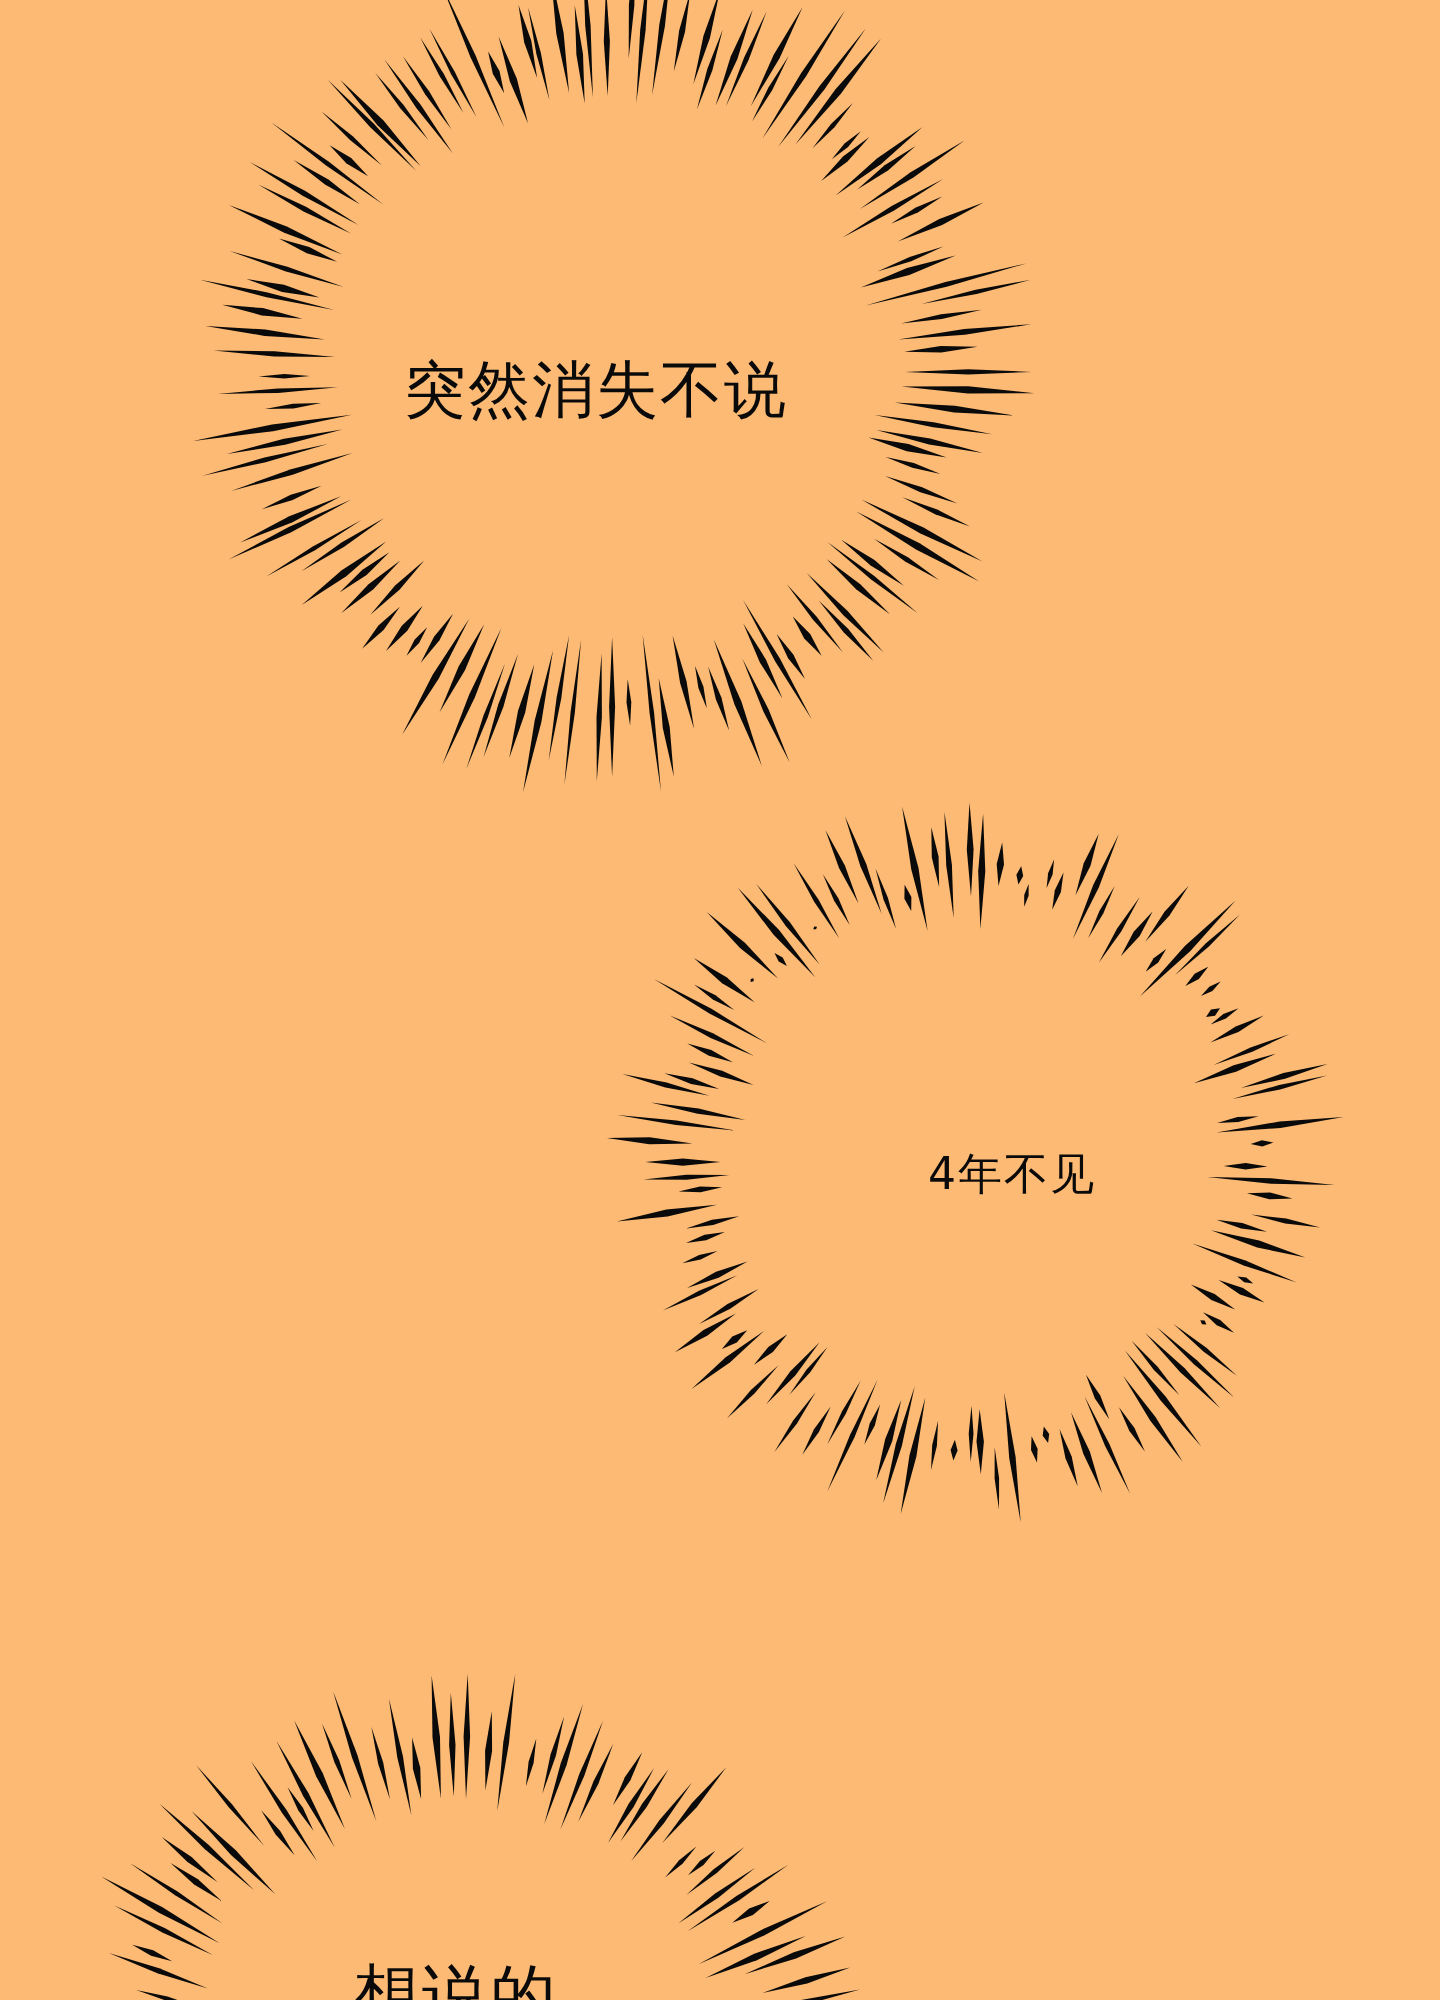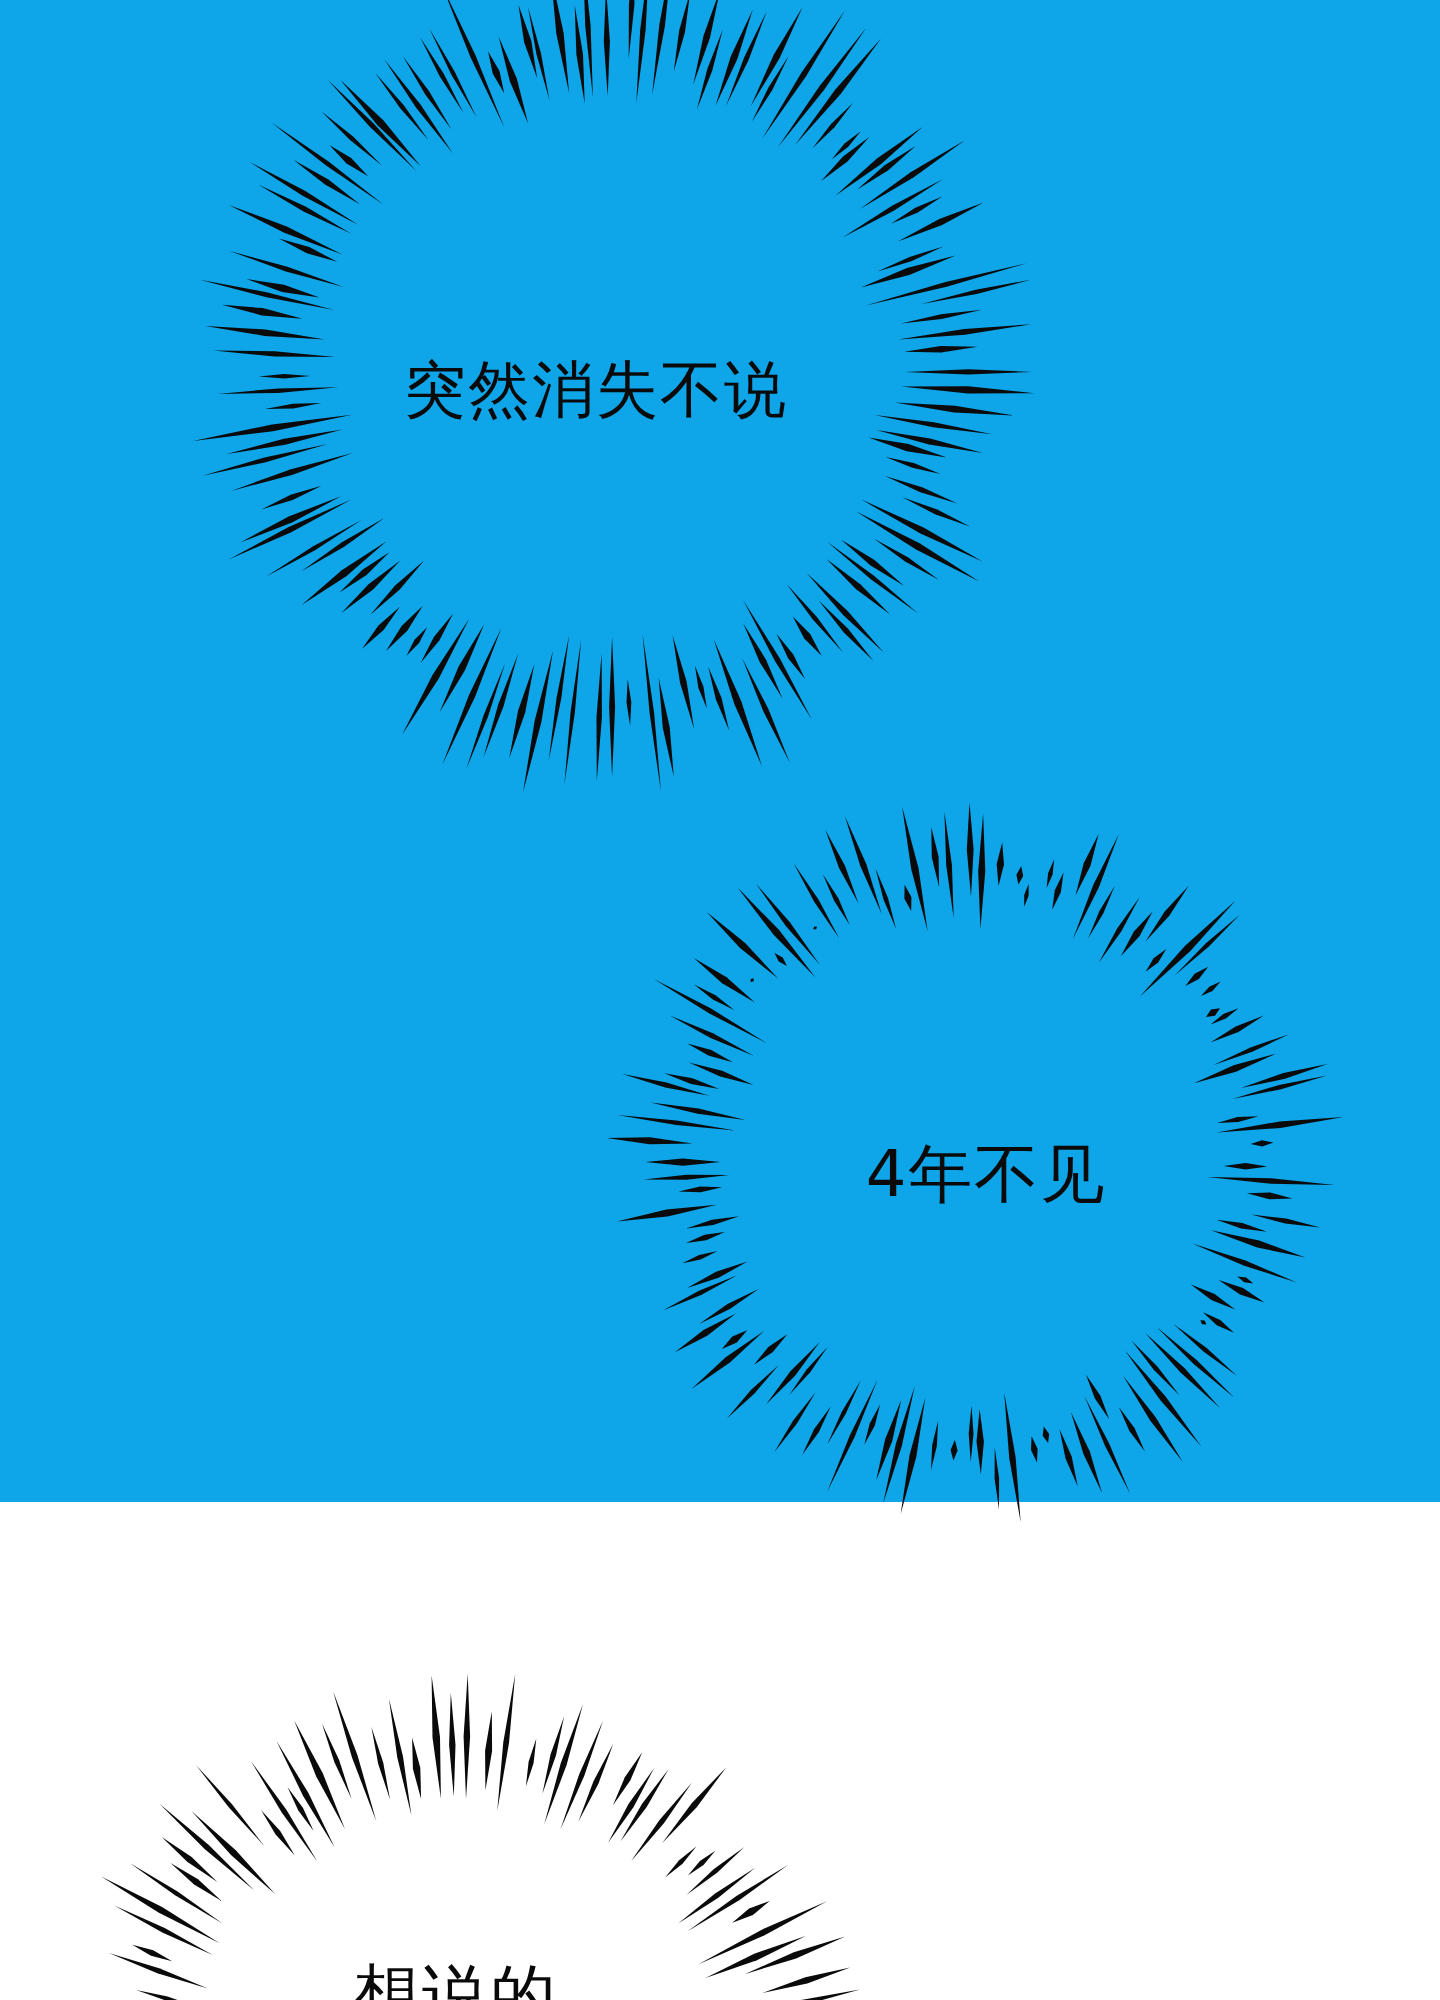--- a/index.html
+++ b/index.html
@@ -1,18 +1,18 @@
 <!DOCTYPE html>
 <html><head>
   <meta charset="utf-8">
   <style>
     html, body { margin: 0; padding: 0; background: #ffffff; }
     body { width: 1440px; height: 2000px; position: relative; overflow: hidden;
            font-family: "DejaVu Sans", "Liberation Sans", sans-serif; }
-    .page { position: absolute; left: 0; top: 0; width: 1440px; height: 1502px; background: #0ea5e9; }
+    .page { position: absolute; left: 0; top: 0; width: 1440px; height: 2000px; background: #fdba74; }
     .burst { position: absolute; left: 0; top: 0; width: 1440px; height: 2000px; pointer-events: none; }
     .caption {
       position: absolute; color: #0a0a0a; white-space: nowrap;
       transform: translate(-50%, -50%); letter-spacing: 2px; font-weight: 500;
     }
   </style>
 </head>
 <body>
 
 <div class="page">
@@ -359,15 +359,15 @@
         <path d="M744.6,1974.2 L796.1,1958.4 L845.3,1936.5 L793.8,1952.3 Z" fill="#0a0a0a"></path>
         <path d="M762.4,1993.0 L807.2,1983.4 L850.2,1967.6 L805.4,1977.3 Z" fill="#0a0a0a"></path>
         <path d="M723.2,2020.6 L792.4,2008.3 L860.0,1989.5 L790.9,2001.8 Z" fill="#0a0a0a"></path>
         <path d="M753.0,2033.2 L793.7,2030.2 L833.2,2020.3 L792.6,2023.3 Z" fill="#0a0a0a"></path>
         <path d="M746.9,2046.5 L796.0,2043.0 L844.6,2035.0 L795.5,2038.5 Z" fill="#0a0a0a"></path>
         <path d="M725.5,2069.5 L767.2,2070.9 L808.8,2066.2 L767.0,2064.8 Z" fill="#0a0a0a"></path>
       </g>
     </svg>
 
   <div class="caption" id="cap-0" style="left: 596px; top: 390px; font-size: 62px; color: rgb(10, 10, 10);">突然消失不说</div>
-  <div class="caption" id="cap-1" style="left: 986px; top: 1174px; font-size: 64px; color: rgb(10, 10, 10);">4年不见</div>
+  <div class="caption" id="cap-1" style="left: 1012px; top: 1174px; font-size: 44px; color: rgb(10, 10, 10);">4年不见</div>
   <div class="caption" id="cap-2" style="left: 456px; top: 1996px; font-size: 66px; color: rgb(10, 10, 10);">想说的</div>
 </div>
 
 </body></html>

